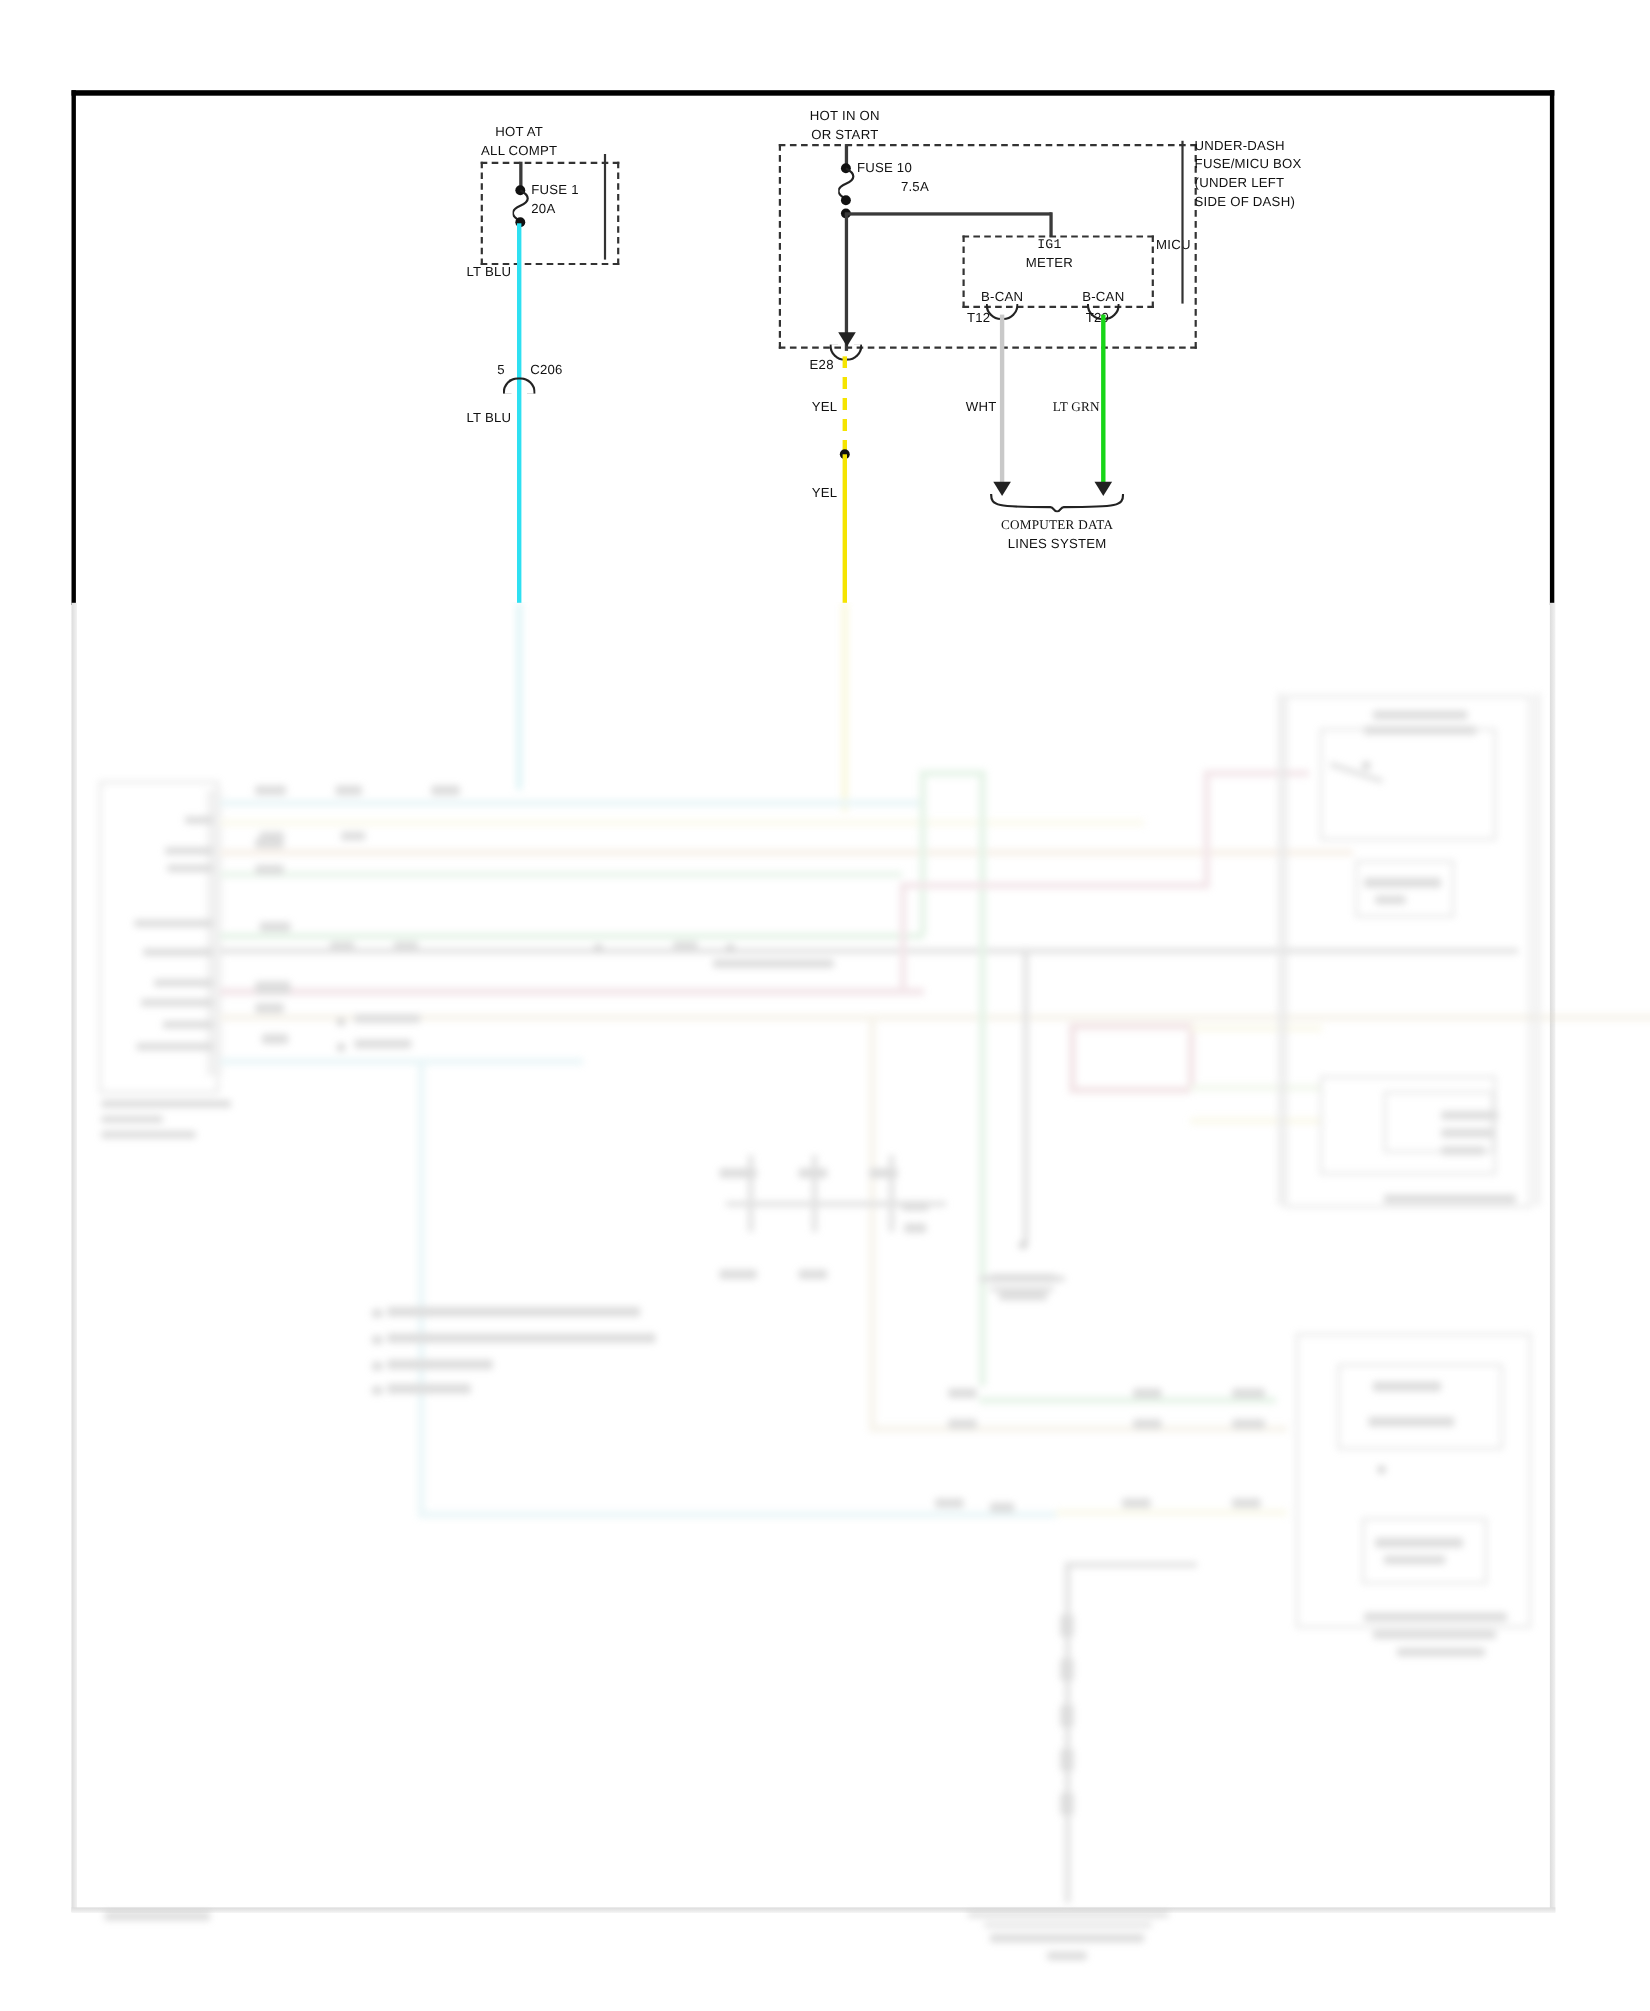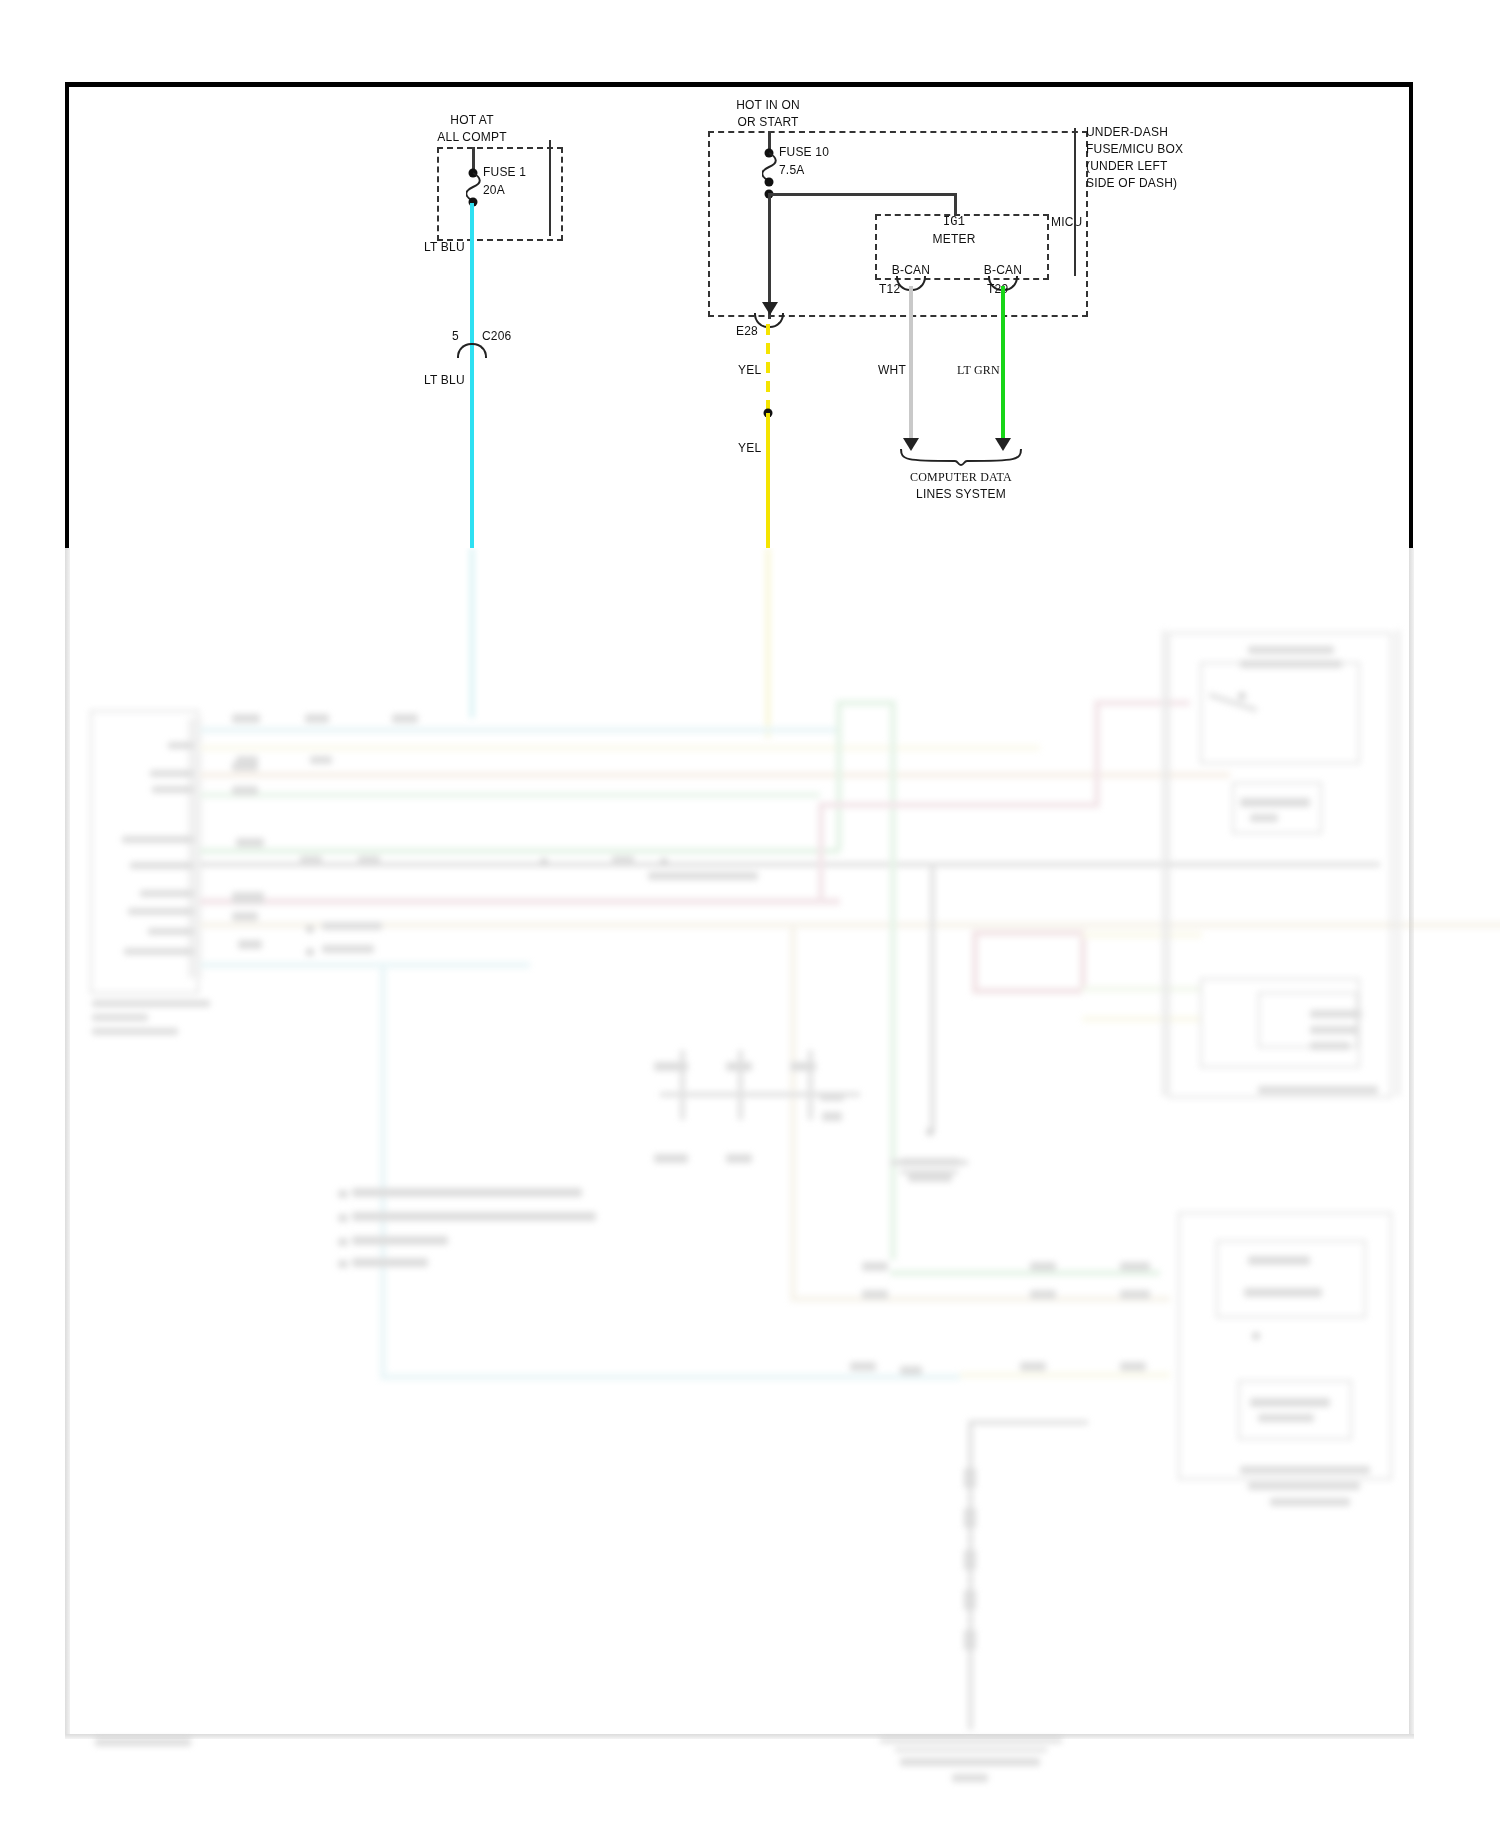--- a/index.html
+++ b/index.html
@@ -124,21 +124,21 @@
     <div class="dashbox" style="left:708px;top:131px;width:376px;height:182px;"></div>
 
     <div class="wire wv" style="left:768px;top:131px;height:22px;"></div>
     <div class="dot" style="left:769px;top:153px;"></div>
     <svg class="fuse" style="left:762px;top:152px;" viewBox="0 0 16 30">
       <path d="M7 1 C16 6, 16 11, 7 15 C-2 19, -2 24, 7 29" fill="none" stroke="#222" stroke-width="2"></path>
     </svg>
     <div class="dot" style="left:769px;top:182px;"></div>
 
     <div class="lbl" style="left:779px;top:144px;">FUSE 10</div>
-    <div class="lbl" style="left:779px;top:162px;">7.5A</div>
+    <div class="lbl" style="left:819px;top:162px;">7.5A</div>
 
     <div class="dot" style="left:769px;top:194px;"></div>
     <div class="wire wh" style="left:768px;top:193px;width:188px;"></div>
     <div class="wire wv" style="left:954px;top:193px;height:22px;"></div>
 
     <div class="wire wv" style="left:768px;top:194px;height:125px;"></div>
 
     <div class="dashbox" style="left:875px;top:214px;width:170px;height:62px;"></div>
     <div class="lbl c" style="left:954px;top:214px;font-family:Liberation Mono, monospace;">IG1</div>
     <div class="lbl c" style="left:954px;top:231px;">METER</div>

